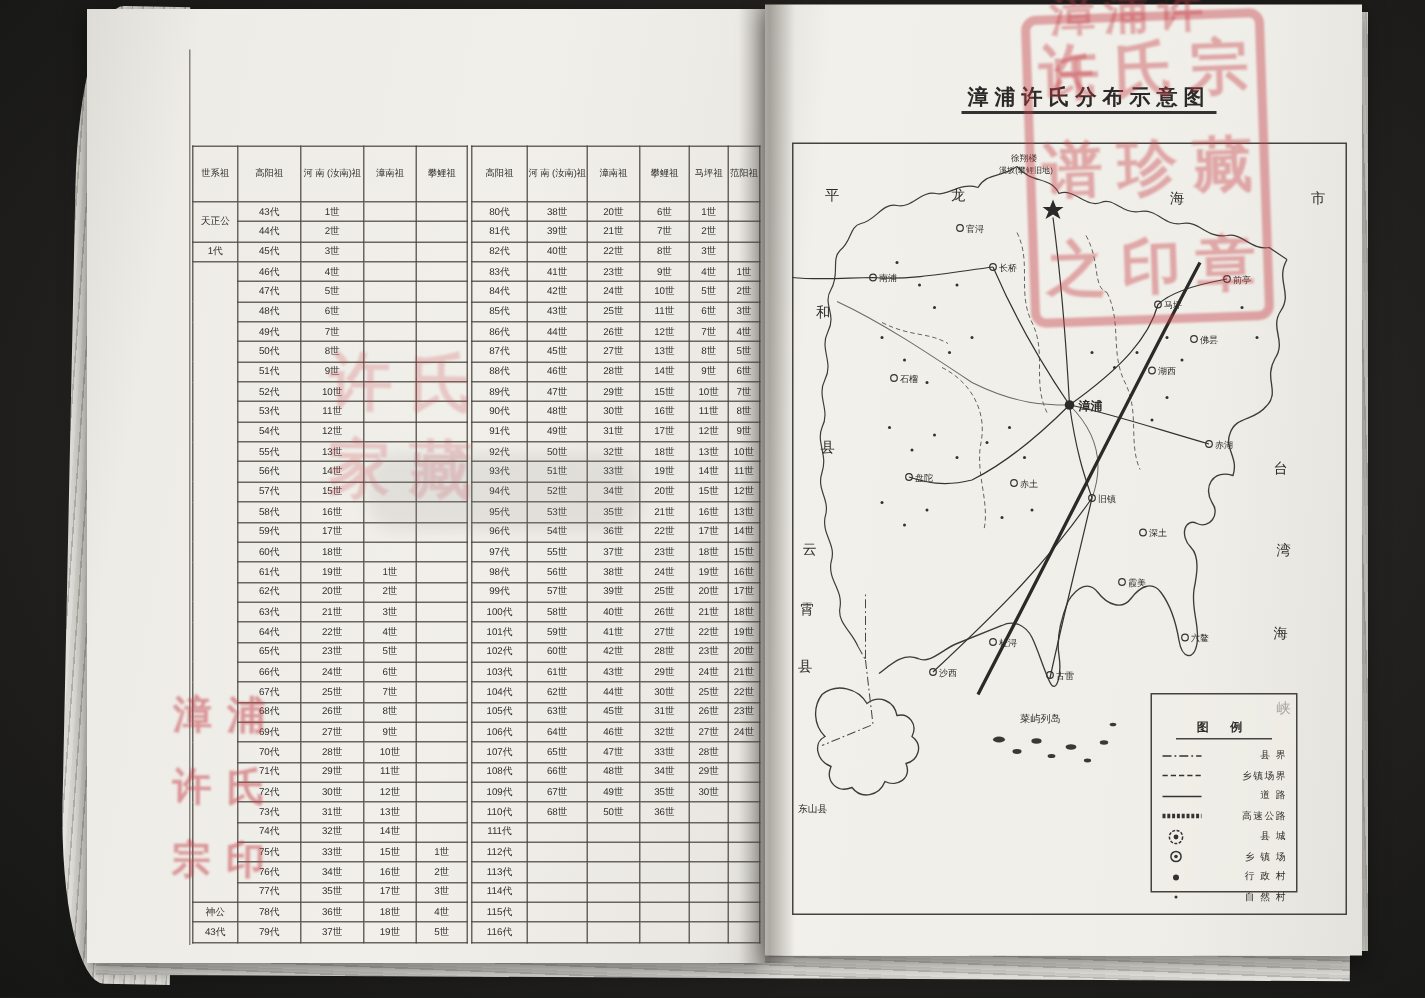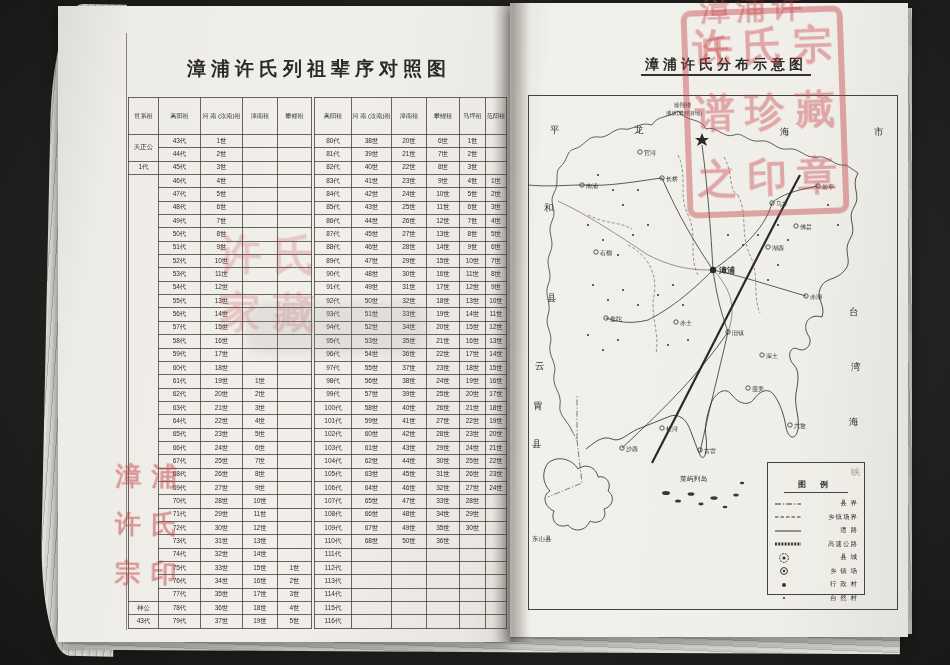--- a/index.html
+++ b/index.html
@@ -69,21 +69,20 @@
   <div class="edge edge-left"></div>
   <div class="edge edge-bottom"></div>
   <div class="edge edge-right"></div>
   <div class="page page-left"></div>
   <div class="page page-right"></div>
   <div class="gutter"></div>
 
   <div class="content">
     <div class="vrule"></div>
 
-    <div class="ltitle">漳浦许氏列祖辈序对照图</div>
 
     <table class="gen" id="tbl-left" style="left:128px;top:97px;width:183px">
         <colgroup>
           <col style="width:30px">
           <col style="width:42px">
           <col style="width:42px">
           <col style="width:35px">
           <col style="width:34px">
         </colgroup>
         <tbody>

